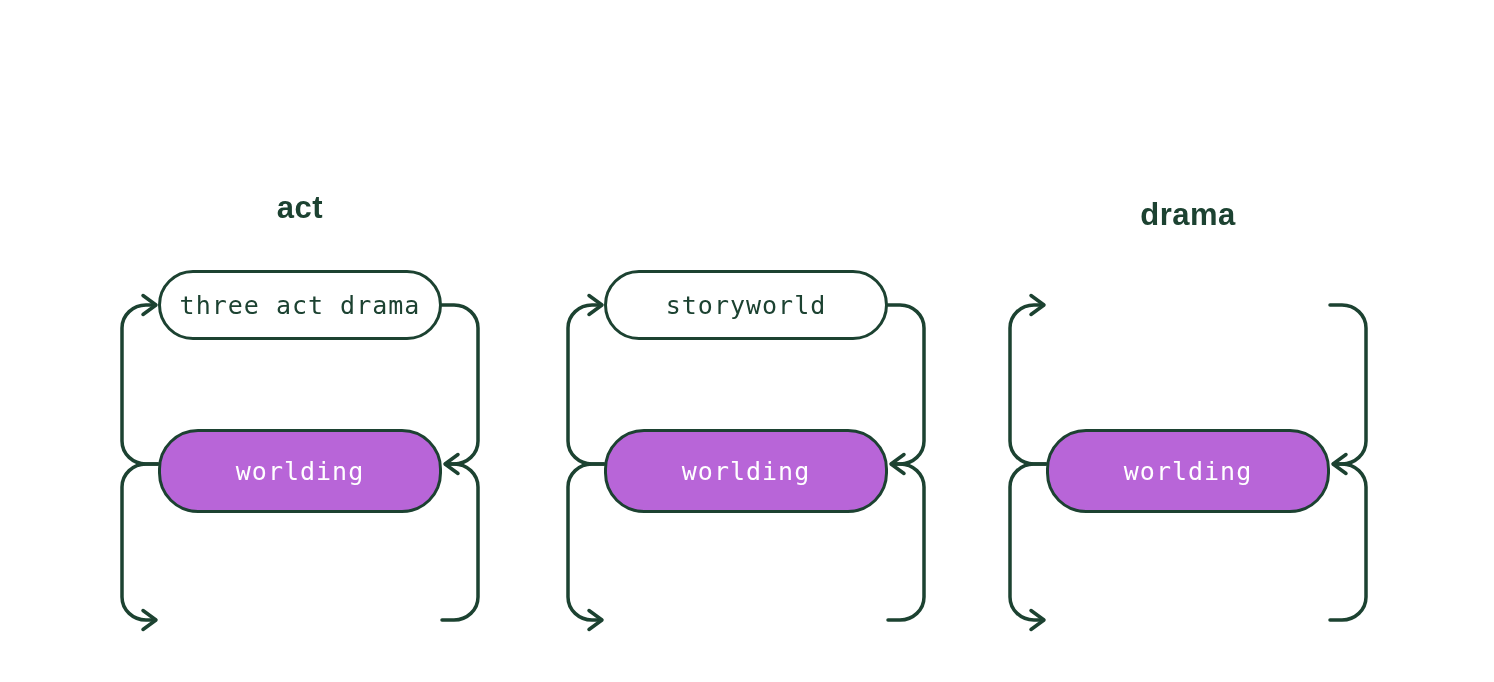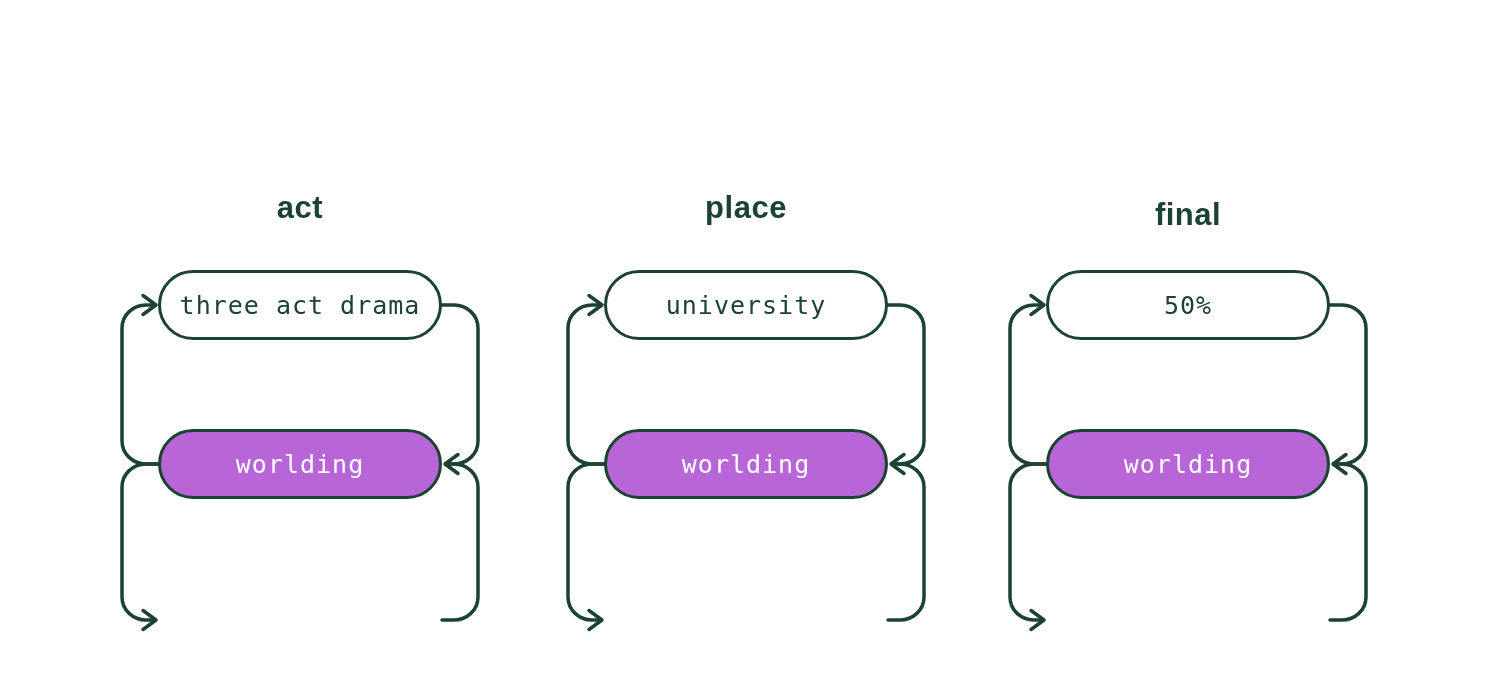--- a/index.html
+++ b/index.html
@@ -36,21 +36,21 @@
   .pill{
     position:absolute;left:58px;width:284px;
     border-radius:40px;
     display:flex;align-items:center;justify-content:center;
     font-family:"DejaVu Sans Mono", monospace;
     font-size:25px;
     letter-spacing:1px;
     white-space:nowrap;
   }
   .pill-top{top:86px;height:70px;}
-  .pill-middle{top:245px;height:70px;}
+  .pill-middle{top:245px;height:84px;}
   .pill-bottom{top:403px;height:66px;}
 
   .variant-outline{background:var(--paper);border:3.5px solid var(--ink);color:var(--ink);}
   .variant-purple{background:var(--purple);border:3.5px solid var(--ink);color:#ffffff;}
   .variant-green{background:var(--green);border:none;color:#ffffff;}
 </style>
 </head>
 <body>
 
 <div class="canvas">
@@ -77,41 +77,37 @@
   <div class="col col-place">
     <svg class="edges" viewBox="0 0 420 500" aria-hidden="true">
       <path d="M 58 280 L 46 280 C 33 280 22 270 22 257 L 22 144 C 22 131 33 121 46 121 L 52 121"></path>
       <path d="M 43 111.5 L 56 121 L 43 130.5"></path>
       <path d="M 58 280 L 46 280 C 33 280 22 290 22 303 L 22 413 C 22 426 33 436 46 436 L 52 436"></path>
       <path d="M 43 426.5 L 56 436 L 43 445.5"></path>
       <path d="M 342 121 L 354 121 C 367 121 378 131 378 144 L 378 257 C 378 270 367 280 354 280 L 346 280"></path>
       <path d="M 342 436 L 354 436 C 367 436 378 426 378 413 L 378 303 C 378 290 367 280 354 280 L 346 280"></path>
       <path d="M 358 270.5 L 345 280 L 358 289.5"></path>
     </svg>
-    <div class="col-title">place</div>
     <div class="pill pill-top variant-outline">
-      <span>university</span>
+      <span>storyworld</span>
     </div>
     <div class="pill pill-middle variant-purple">
       <span>worlding</span>
     </div>
   </div>
 
   <div class="col col-time">
     <svg class="edges" viewBox="0 0 420 500" aria-hidden="true">
       <path d="M 58 280 L 46 280 C 33 280 22 270 22 257 L 22 144 C 22 131 33 121 46 121 L 52 121"></path>
       <path d="M 43 111.5 L 56 121 L 43 130.5"></path>
       <path d="M 58 280 L 46 280 C 33 280 22 290 22 303 L 22 413 C 22 426 33 436 46 436 L 52 436"></path>
       <path d="M 43 426.5 L 56 436 L 43 445.5"></path>
       <path d="M 342 121 L 354 121 C 367 121 378 131 378 144 L 378 257 C 378 270 367 280 354 280 L 346 280"></path>
       <path d="M 342 436 L 354 436 C 367 436 378 426 378 413 L 378 303 C 378 290 367 280 354 280 L 346 280"></path>
       <path d="M 358 270.5 L 345 280 L 358 289.5"></path>
     </svg>
-    <div class="col-title">final</div>
-    <div class="pill pill-top variant-outline">
-      <span>50%</span>
-    </div>
+    <div class="col-title">drama</div>
     <div class="pill pill-middle variant-purple">
       <span>worlding</span>
     </div>
   </div>
 
 </div>
 
 </body></html>

